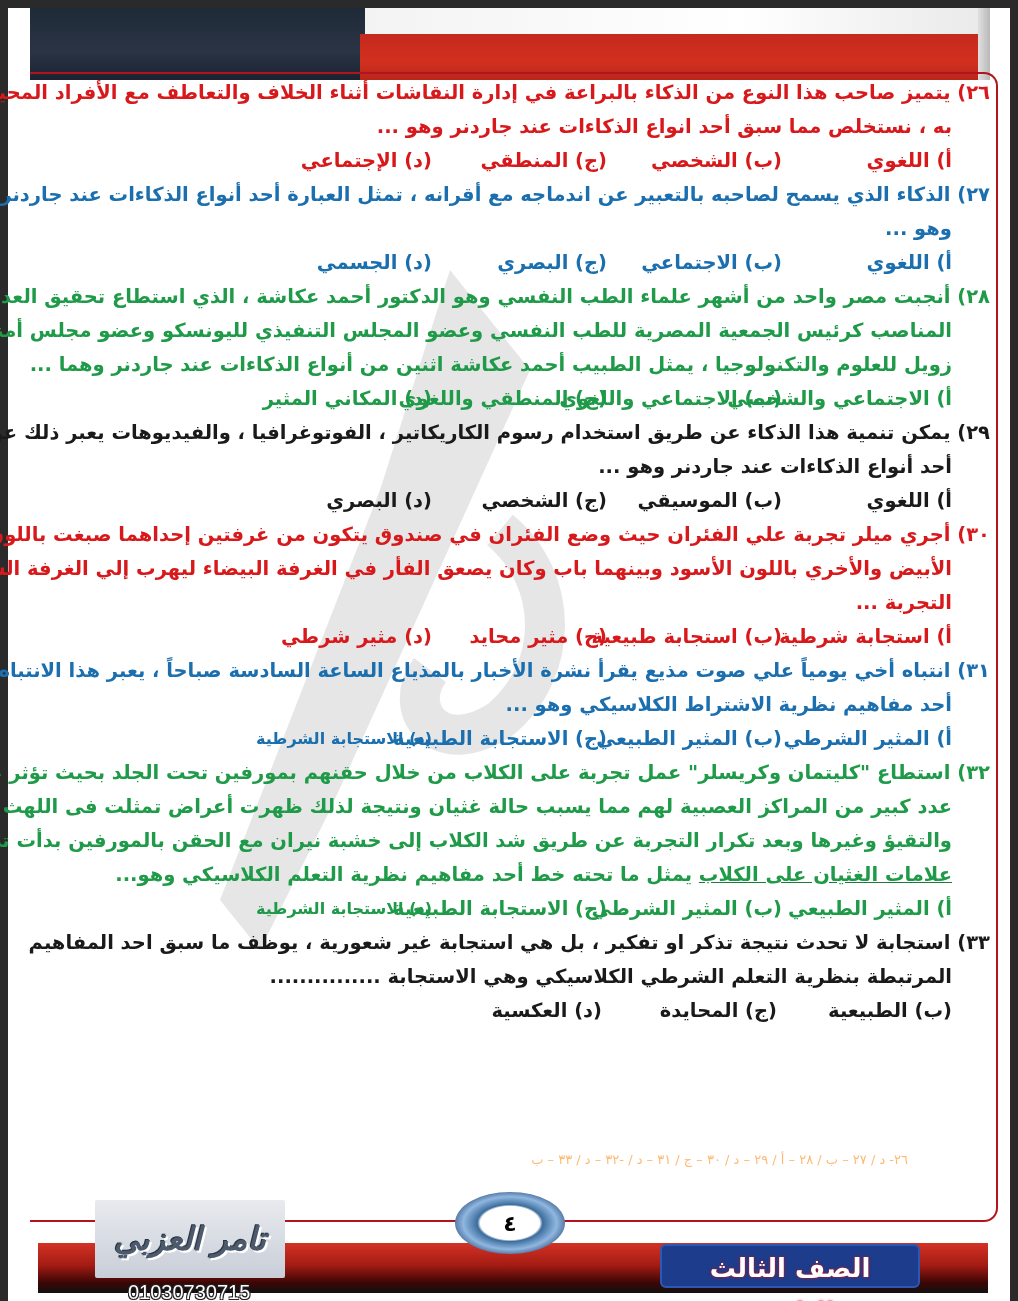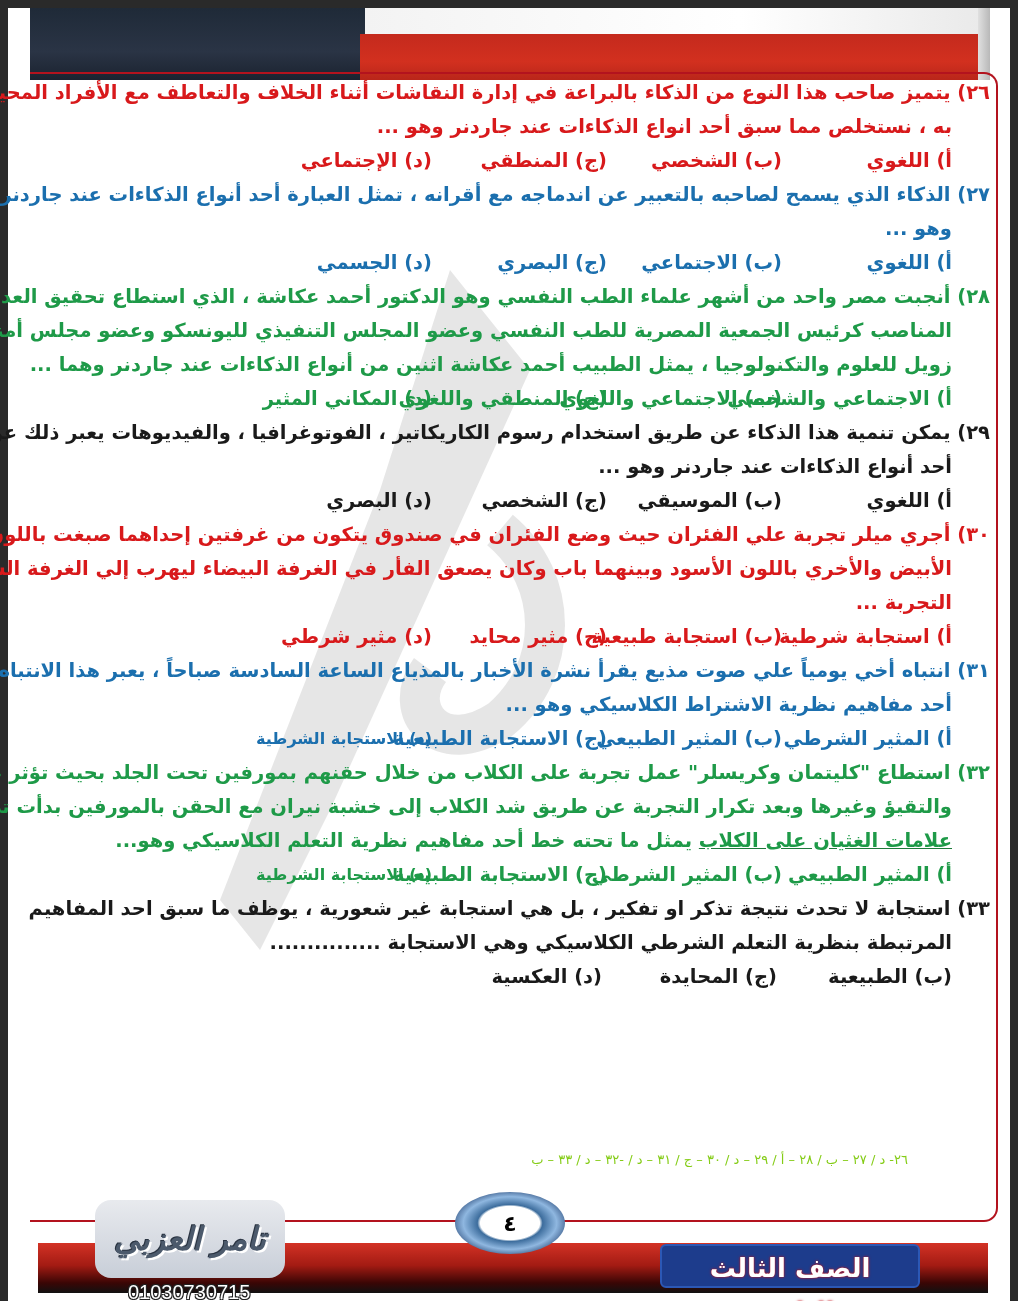--- a/index.html
+++ b/index.html
@@ -46,21 +46,21 @@
     .opt.c { width: 175px; }
     .opt.d { }
     .red-t { color: #d8191b; }
     .blue-t { color: #1b6fae; }
     .green-t { color: #1e9a48; }
     .black-t { color: #1a1a1a; }
     .small-opt { font-size: 16px; }
     .underline { text-decoration: underline; text-decoration-color: #1e7a3a; }
     .answers {
       position: absolute; left: 428px; top: 1152px; width: 480px;
-      font-size: 13px; color: #84cc16; direction: rtl; text-align: right;
+      font-size: 13px; color: #fdba74; direction: rtl; text-align: right;
       font-weight: normal; white-space: nowrap;
     }
     .footer-band {
       position: absolute; left: 38px; top: 1243px; width: 950px; height: 50px;
       background: linear-gradient(180deg, #d33225 0%, #a31b13 45%, #3a0605 80%, #111 100%);
     }
     .grade-badge {
       position: absolute; left: 660px; top: 1244px; width: 260px; height: 44px;
       background: #1d3c8c; border-radius: 6px;
       color: #ffffff; font-size: 26px; font-weight: bold; text-align: center; line-height: 44px;
@@ -70,21 +70,21 @@
     .page-num {
       position: absolute; left: 455px; top: 1192px; width: 110px; height: 62px;
       border-radius: 50%;
       background: radial-gradient(ellipse at center, #ffffff 0%, #ffffff 38%, #3d6d9d 42%, #8fb7e0 60%, #2b4a78 80%, #c5d8ec 100%);
       display: flex; align-items: center; justify-content: center;
       font-size: 22px; font-weight: bold; color: #000;
     }
     .logo {
       position: absolute; left: 95px; top: 1200px; width: 190px; height: 78px;
       background: linear-gradient(180deg, #e8eaee 0%, #c8ced8 100%);
-      border-radius: 16px;
+      border-radius: 2px;
       display: flex; align-items: center; justify-content: center;
       font-size: 32px; font-weight: bold; color: #4c5a6c;
       text-shadow: 2px 2px 0 #ffffff, -1px -1px 0 #2a3442;
       font-style: italic;
     }
     .phone {
       position: absolute; left: 128px; top: 1280px; width: 150px; height: 21px;
       font-family: "Liberation Sans", sans-serif; font-size: 20px; color: #fff;
       text-shadow: 1px 1px 0 #222, -1px -1px 0 #222, 1px -1px 0 #222, -1px 1px 0 #222;
       overflow: hidden; line-height: 24px; direction: ltr;
@@ -177,20 +177,21 @@
     <div class="opts">
       <span class="opt a">أ) المثير الشرطي</span>
       <span class="opt b">(ب) المثير الطبيعي</span>
       <span class="opt c">(ج) الاستجابة الطبيعية</span>
       <span class="opt d small-opt">(د) الاستجابة الشرطية</span>
     </div>
   </div>
 
   <div class="q green-t">
     <span class="line"><span>٣٢)</span> <span>استطاع "كليتمان وكريسلر" عمل تجربة على الكلاب من خلال حقنهم بمورفين تحت الجلد بحيث تؤثر على</span></span>
+    <span class="line cont">عدد كبير من المراكز العصبية لهم مما يسبب حالة غثيان ونتيجة لذلك ظهرت أعراض تمثلت فى اللهث</span>
     <span class="line cont">والتقيؤ وغيرها وبعد تكرار التجربة عن طريق شد الكلاب إلى خشبة نيران مع الحقن بالمورفين بدأت تظهر</span>
     <span class="line cont"><span class="underline">علامات الغثيان على الكلاب</span><span> يمثل ما تحته خط أحد مفاهيم نظرية التعلم الكلاسيكي وهو...</span></span>
     <div class="opts">
       <span class="opt a">أ) المثير الطبيعي</span>
       <span class="opt b">(ب) المثير الشرطي</span>
       <span class="opt c">(ج) الاستجابة الطبيعية</span>
       <span class="opt d small-opt">(د) الاستجابة الشرطية</span>
     </div>
   </div>
 

